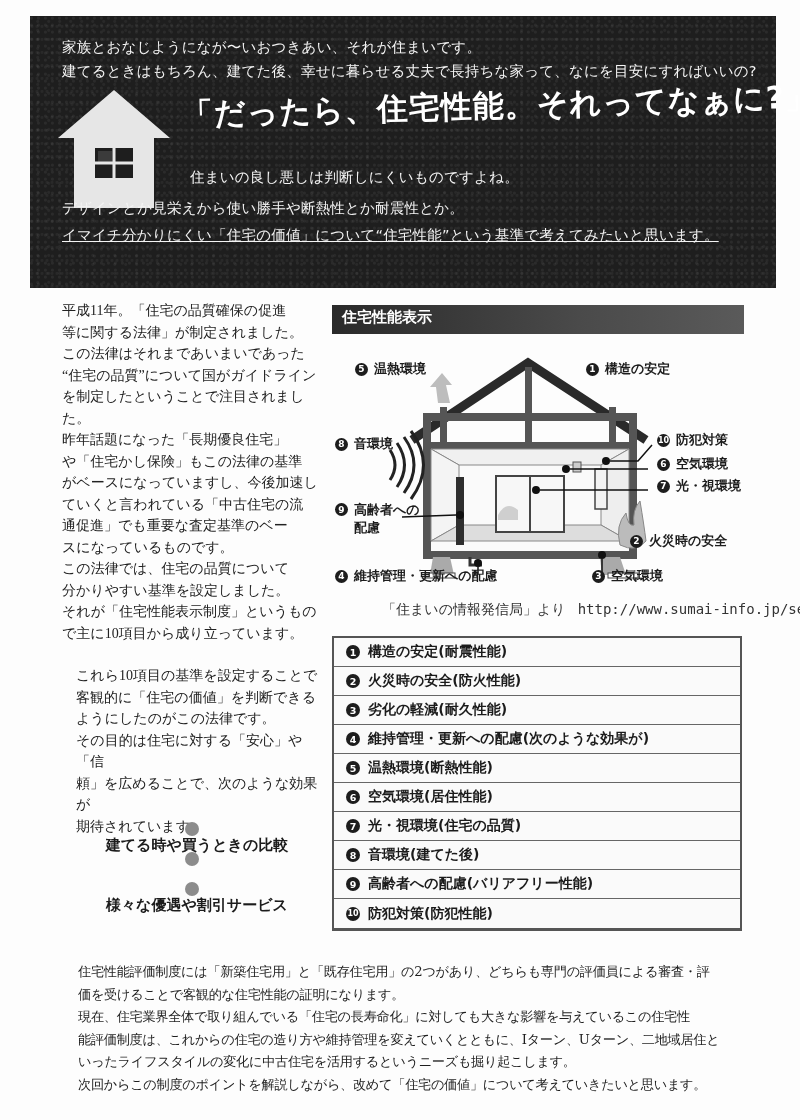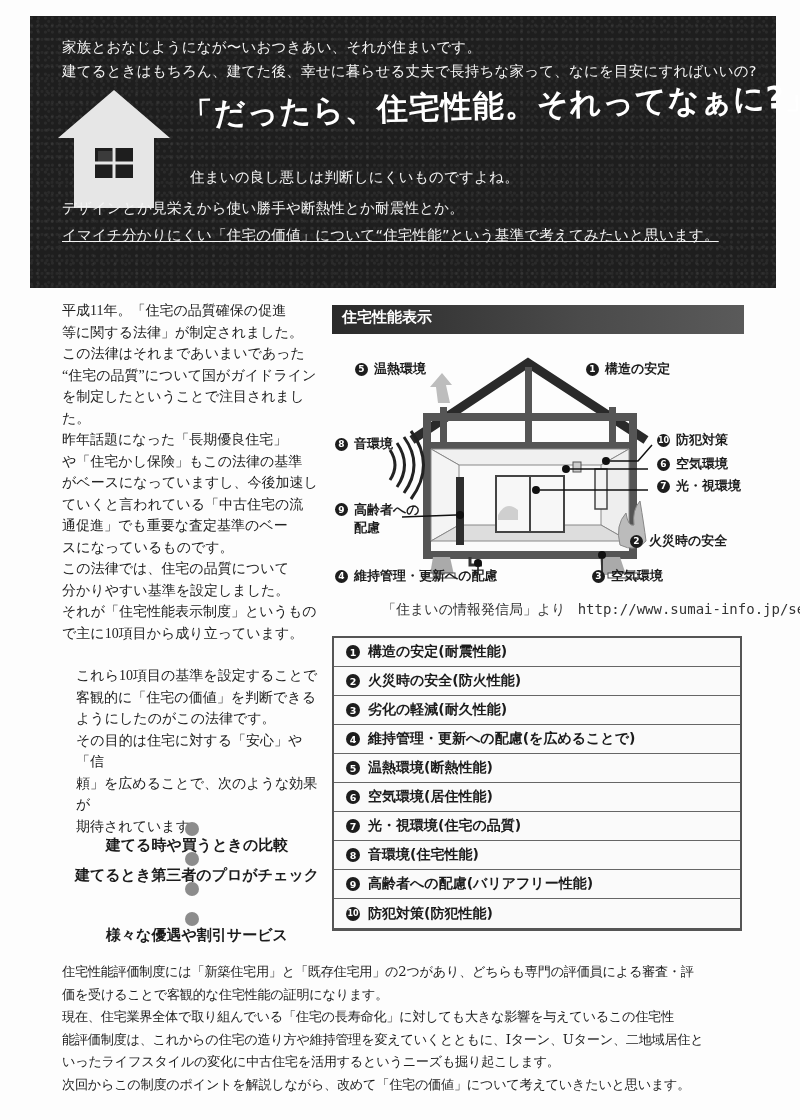--- a/index.html
+++ b/index.html
@@ -57,21 +57,21 @@
     .credit { position: absolute; left: 382px; top: 601px; font-size: 14px; color: #333; white-space: nowrap; }
     .credit .url { font-family: "DejaVu Sans Mono", "Liberation Mono", monospace; margin-left: 12px; }
 
     .perf-table { position: absolute; left: 332px; top: 636px; width: 410px; border: 2px solid #555; border-bottom-width: 3px; }
     .perf-row { height: 29px; border-bottom: 1.5px solid #666; display: flex; align-items: center; padding-left: 12px; font-size: 14px; font-weight: bold; color: #1b1b1b; background: #fafafa; }
     .perf-row:last-child { border-bottom: none; }
     .perf-row .num { width: 14px; height: 14px; font-size: 9.5px; margin-right: 8px; }
 
     
     .bottom { position: absolute; left: 62px; top: 961px; width: 712px; font-family: "DejaVu Serif", "Liberation Serif", serif; font-size: 13.2px; line-height: 22.5px; color: #1e1e1e; letter-spacing: -0.3px; }
-    .bottom p { white-space: pre-line; }
+    .bottom p { white-space: pre-line; margin-left: 16px; }
   </style>
 </head>
 <body>
 
 <div class="banner">
   <div class="line l1">家族とおなじようになが〜いおつきあい、それが住まいです。</div>
   <div class="line l2">建てるときはもちろん、建てた後、幸せに暮らせる丈夫で長持ちな家って、なにを目安にすればいいの?</div>
 
   <svg class="house-icon" viewBox="0 0 112 118">
     <polygon points="56,0 112,48 96,48 96,118 16,118 16,48 0,48" fill="#e6e6e6"></polygon>
@@ -111,24 +111,20 @@
 期待されています。</p>
 </div>
 
 <ul class="benefits">
   <li>
       <span class="dot"></span>
       <span>建てる時や買うときの比較</span>
     </li>
   <li>
       <span class="dot"></span>
-      <span>建てるとき第三者のプロがチェック</span>
-    </li>
-  <li>
-      <span class="dot"></span>
     </li>
   <li>
       <span class="dot"></span>
       <span>様々な優遇や割引サービス</span>
     </li>
 </ul>
 
 <div class="section-bar">住宅性能表示</div>
 
 <div class="diagram">
@@ -241,37 +237,37 @@
   <div class="perf-row">
       <span class="num">2</span>
       <span>火災時の安全(防火性能)</span>
     </div>
   <div class="perf-row">
       <span class="num">3</span>
       <span>劣化の軽減(耐久性能)</span>
     </div>
   <div class="perf-row">
       <span class="num">4</span>
-      <span>維持管理・更新への配慮(を広めることで)</span>
+      <span>維持管理・更新への配慮(次のような効果が)</span>
     </div>
   <div class="perf-row">
       <span class="num">5</span>
       <span>温熱環境(断熱性能)</span>
     </div>
   <div class="perf-row">
       <span class="num">6</span>
       <span>空気環境(居住性能)</span>
     </div>
   <div class="perf-row">
       <span class="num">7</span>
       <span>光・視環境(住宅の品質)</span>
     </div>
   <div class="perf-row">
       <span class="num">8</span>
-      <span>音環境(住宅性能)</span>
+      <span>音環境(建てた後)</span>
     </div>
   <div class="perf-row">
       <span class="num">9</span>
       <span>高齢者への配慮(バリアフリー性能)</span>
     </div>
   <div class="perf-row">
       <span class="num" style="font-size:8px;">10</span>
       <span>防犯対策(防犯性能)</span>
     </div>
 </div>

